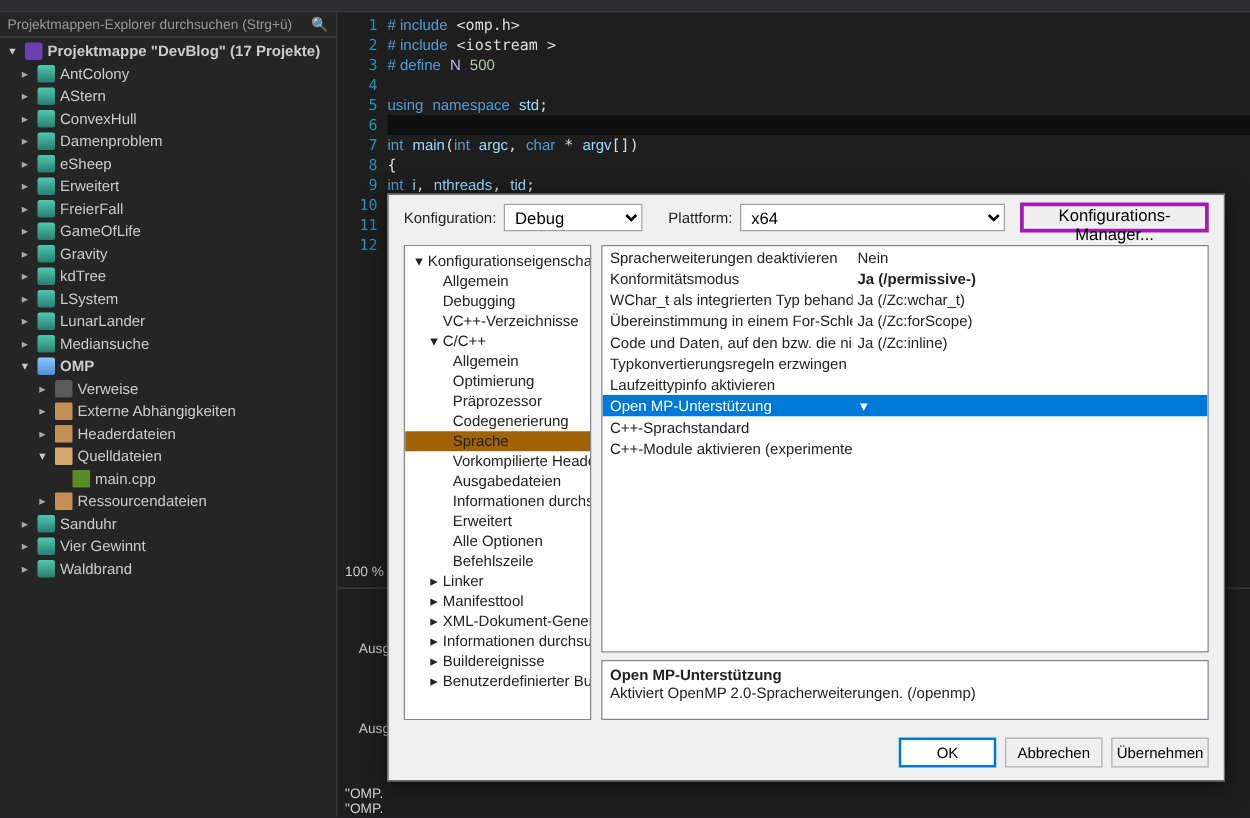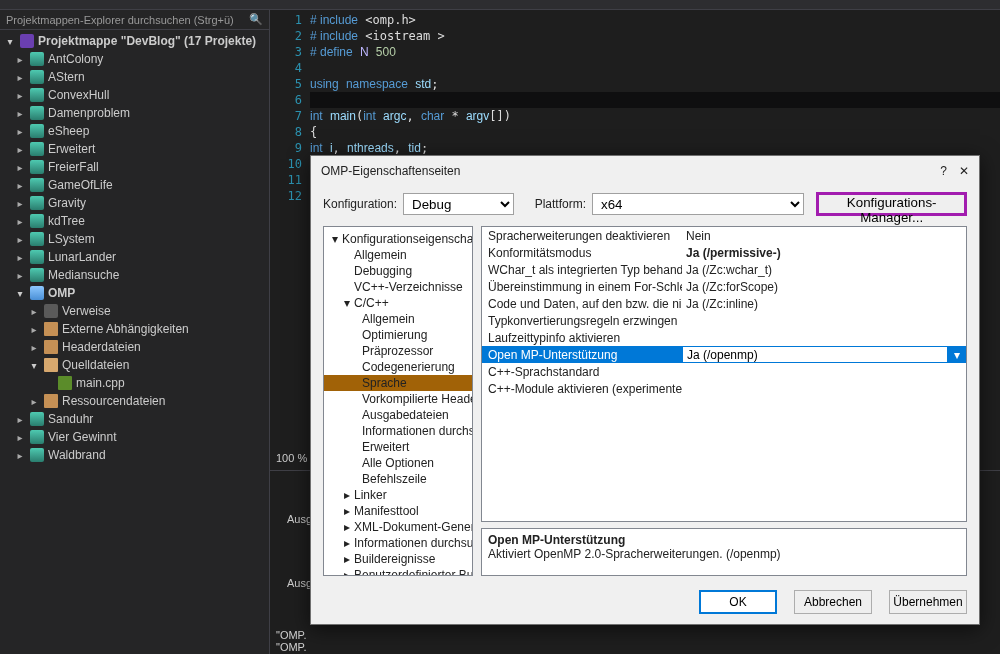--- a/index.html
+++ b/index.html
@@ -66,21 +66,21 @@
   .prop-grid { flex: 1; border: 1px solid #828790; background: #fff; overflow: hidden; font-size: 12px; }
   .pg-row { display: flex; height: 17px; align-items: center; }
   .pg-row.selected { background: #0078d7; color: #fff; }
   .pg-name  { width: 200px; padding-left: 6px; white-space: nowrap; overflow: hidden; }
   .pg-value { flex: 1; padding-left: 4px; white-space: nowrap; overflow: hidden; }
   .pg-row.selected .pg-value { background:#fff; color:#000; border:1px solid #0078d7; height:17px; display:flex; align-items:center; }
   .pg-drop  { width: 18px; text-align:center; }
   .prop-desc { height: 48px; border: 1px solid #828790; background: #fff; margin-top: 6px; padding: 4px 6px; font-size: 12px; }
   .prop-desc .title { font-weight: bold; }
 
-  .modal-buttons { display: flex; justify-content: flex-end; gap: 17px; padding: 10px 12px; align-items: center; }
+  .modal-buttons { display: flex; justify-content: flex-end; gap: 7px; padding: 10px 12px; align-items: center; }
   .modal-buttons button { width: 78px; height: 24px; border: 1px solid #adadad; background: #efefef; font-size: 12px; }
   .modal-buttons button.primary { border: 2px solid #0078d7; background:#fff;}
 </style>
 </head>
 <body>
 
 <div class="top-strip"></div>
 
 <div class="left-panel">
   <div class="search-bar">
@@ -236,27 +236,20 @@
 "OMP.
 "OMP.
 "OMP.
 Der T
 "OMP.
 "OMP.exe" (Win32): "C:\Windows\System32\rpcrt4.dll" geladen. PDB-Datei wurde nicht gefunden oder konnte nicht geöffnet werden.
 Der Thread 0x3ec0 hat mit Code 0 (0x0) geendet.</div>
 </div>
 
 <div class="modal">
-  <div class="modal-title">
-    <span>OMP-Eigenschaftenseiten</span>
-    <span class="rtbtns">
-      <span>?</span>
-      <span>✕</span>
-    </span>
-  </div>
   <div class="config-row">
     <span class="lbl">Konfiguration:</span>
     <select class="cfg-sel1">
       <option>Debug</option>
     </select>
     <span style="width:10px"></span>
     <span class="lbl">Plattform:</span>
     <select class="cfg-sel2">
       <option>x64</option>
     </select>
@@ -326,21 +319,20 @@
     <div class="pg-value"></div>
 
   </div>
           <div class="pg-row ">
     <div class="pg-name">Laufzeittypinfo aktivieren</div>
     <div class="pg-value"></div>
 
   </div>
           <div class="pg-row selected">
     <div class="pg-name">Open MP-Unterstützung</div>
-    <div class="pg-value">Ja (/openmp)</div>
     <div class="pg-drop">▾</div>
   </div>
           <div class="pg-row ">
     <div class="pg-name">C++-Sprachstandard</div>
     <div class="pg-value"></div>
 
   </div>
           <div class="pg-row ">
     <div class="pg-name">C++-Module aktivieren (experimentell)</div>
     <div class="pg-value"></div>

